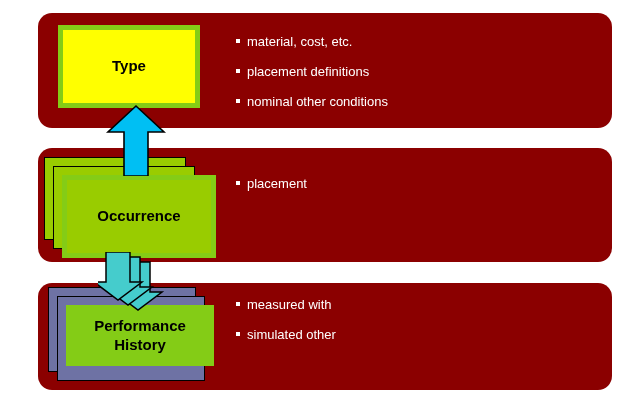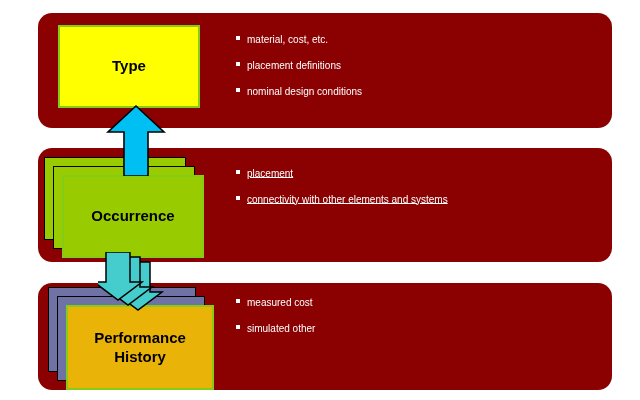--- a/index.html
+++ b/index.html
@@ -25,21 +25,21 @@
     background: #8b0000;
     border-radius: 14px;
   }
   #panel-type        { top: 13px;  height: 115px; }
   #panel-occurrence  { top: 148px; height: 114px; }
   #panel-performance { top: 283px; height: 107px; }
 
   
   .box {
     position: absolute;
-    border: 2px solid #84cc16;
+    border: 5px solid #84cc16;
     box-sizing: border-box;
     display: flex;
     align-items: center;
     justify-content: center;
     text-align: center;
     color: #000000;
     font-weight: bold;
     font-size: 15px;
     line-height: 1.25;
     z-index: 4;
@@ -56,48 +56,48 @@
     top: 25px;
     width: 142px;
     height: 83px;
     background: #ffff00;
   }
 
   
   #box-occurrence {
     left: 62px;
     top: 175px;
-    width: 142px;
+    width: 154px;
     height: 83px;
     background: #99cc00;
   }
   #occ-s1 { left: 44px; top: 157px; width: 142px; height: 83px; background: #99cc00; z-index: 2; }
   #occ-s2 { left: 53px; top: 166px; width: 142px; height: 83px; background: #99cc00; z-index: 3; }
 
   
   #box-performance {
     left: 66px;
     top: 305px;
     width: 148px;
-    height: 85px;
-    background: #eab308;
+    height: 61px;
+    background: #84cc16;
   }
   #perf-s1 { left: 48px; top: 287px; width: 148px; height: 85px; background: #6e72a4; z-index: 2; }
   #perf-s2 { left: 57px; top: 296px; width: 148px; height: 85px; background: #6e72a4; z-index: 3; }
 
   
   .bullets {
     position: absolute;
     left: 236px;
     z-index: 5;
     color: #ffffff;
-    font-size: 10px;
+    font-size: 13px;
   }
   #bullets-type        { top: 33px; }
-  #bullets-occurrence  { top: 167px; text-decoration: underline; }
+  #bullets-occurrence  { top: 175px; }
   #bullets-performance { top: 296px; }
 
   .bullet {
     display: block;
     margin-bottom: 14px;
     white-space: nowrap;
   }
   .bullet .dot {
     display: inline-block;
     width: 4px;
@@ -138,40 +138,37 @@
   <div class="box" id="box-type">Type</div>
 
   <div class="bullets" id="bullets-type">
     <span class="bullet">
       <span class="dot"></span><span class="txt">material, cost, etc.</span>
     </span>
     <span class="bullet">
       <span class="dot"></span><span class="txt">placement definitions</span>
     </span>
     <span class="bullet">
-      <span class="dot"></span><span class="txt">nominal design conditions</span>
+      <span class="dot"></span><span class="txt">nominal other conditions</span>
     </span>
   </div>
 
   <svg class="arrow-up" viewBox="0 0 64 72">
     <polygon points="32,2 60,28 44,28 44,72 20,72 20,28 4,28" fill="#00BFF3" stroke="#000000" stroke-width="1.6"></polygon>
   </svg>
 
   <div class="panel" id="panel-occurrence"></div>
 
   <div class="stack-shadow" id="occ-s1"></div>
   <div class="stack-shadow" id="occ-s2"></div>
   <div class="box" id="box-occurrence">Occurrence</div>
 
   <div class="bullets" id="bullets-occurrence">
     <span class="bullet">
       <span class="dot"></span><span class="txt">placement</span>
-    </span>
-    <span class="bullet">
-      <span class="dot"></span><span class="txt">connectivity with other elements and systems</span>
     </span>
   </div>
 
   <svg class="arrow-down-group" viewBox="0 0 96 62">
 
     <polygon points="28,0 28,30 40,30 16,48 -8,30 4,30 4,0" transform="translate(24,10)" fill="#45CCCC" stroke="#000000" stroke-width="1.5"></polygon>
 
     <polygon points="28,0 28,30 40,30 16,48 -8,30 4,30 4,0" transform="translate(14,5)" fill="#45CCCC" stroke="#000000" stroke-width="1.5"></polygon>
 
     <polygon points="28,0 28,30 40,30 16,48 -8,30 4,30 4,0" transform="translate(4,0)" fill="#45CCCC" stroke="#000000" stroke-width="1.5"></polygon>
@@ -183,20 +180,20 @@
   <div class="stack-shadow" id="perf-s2"></div>
   <div class="box" id="box-performance">
     <span>
       <span>Performance</span><br>
       <span>History</span>
     </span>
   </div>
 
   <div class="bullets" id="bullets-performance">
     <span class="bullet">
-      <span class="dot"></span><span class="txt">measured cost</span>
+      <span class="dot"></span><span class="txt">measured with</span>
     </span>
     <span class="bullet">
       <span class="dot"></span><span class="txt">simulated other</span>
     </span>
   </div>
 
 </div>
 
 </body></html>

